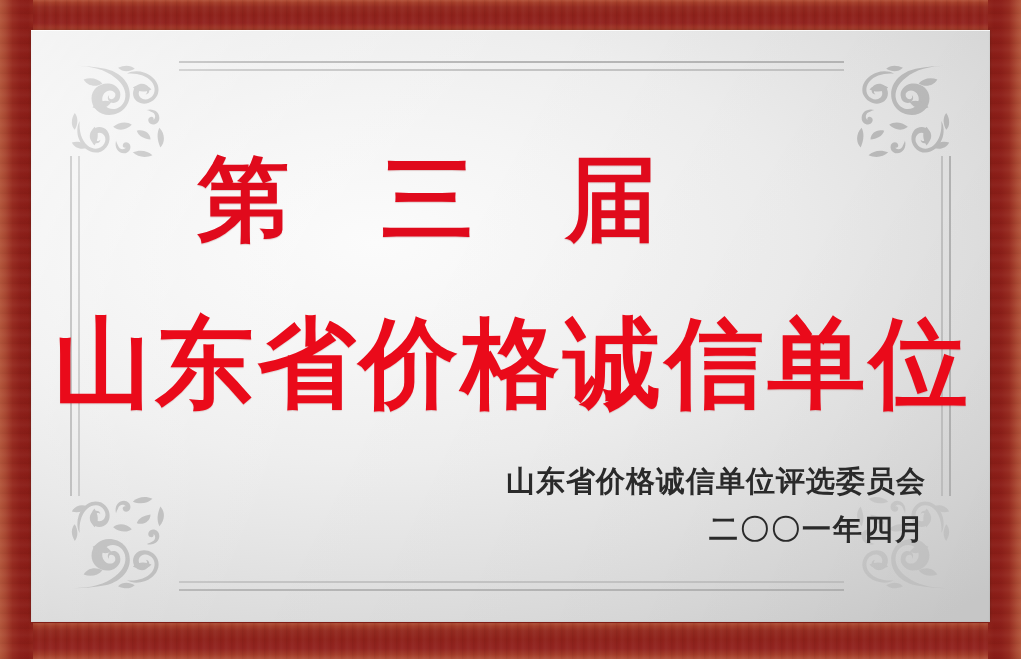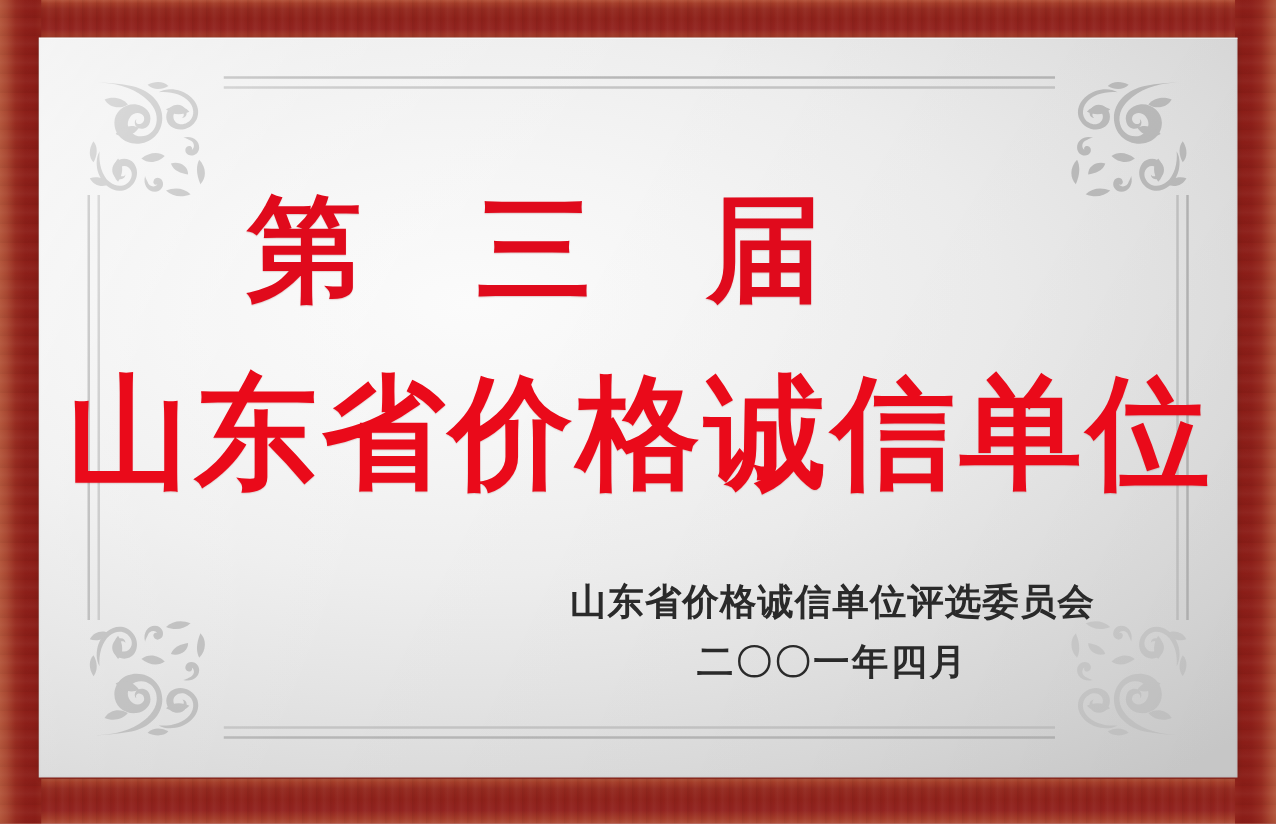--- a/index.html
+++ b/index.html
@@ -169,38 +169,38 @@
     font-size: 92px;
     line-height: 1;
     font-weight: bold;
     letter-spacing: 30px;
     text-indent: 30px;
     font-family: "DejaVu Sans", "Liberation Sans", sans-serif;
     text-shadow: 0 1px 1px rgba(120,0,0,0.18);
   }
   .title-line-2 {
     position: absolute;
-    top: 268px;
+    top: 284px;
     width: 959px;
     color: #ea0a1a;
     font-size: 98px;
     line-height: 1;
     font-weight: bold;
     letter-spacing: 4px;
     text-indent: 4px;
     font-family: "DejaVu Sans", "Liberation Sans", sans-serif;
     text-shadow: 0 1px 1px rgba(120,0,0,0.15);
   }
 
   #signature {
     position: absolute;
     right: 64px;
     top: 436px;
     width: 520px;
-    text-align: center;
+    text-align: right;
     z-index: 5;
   }
   .sig-org {
     color: #2a2a2a;
     font-size: 29px;
     font-weight: bold;
     line-height: 1.05;
     letter-spacing: 1px;
     font-family: "DejaVu Sans", "Liberation Sans", sans-serif;
   }

